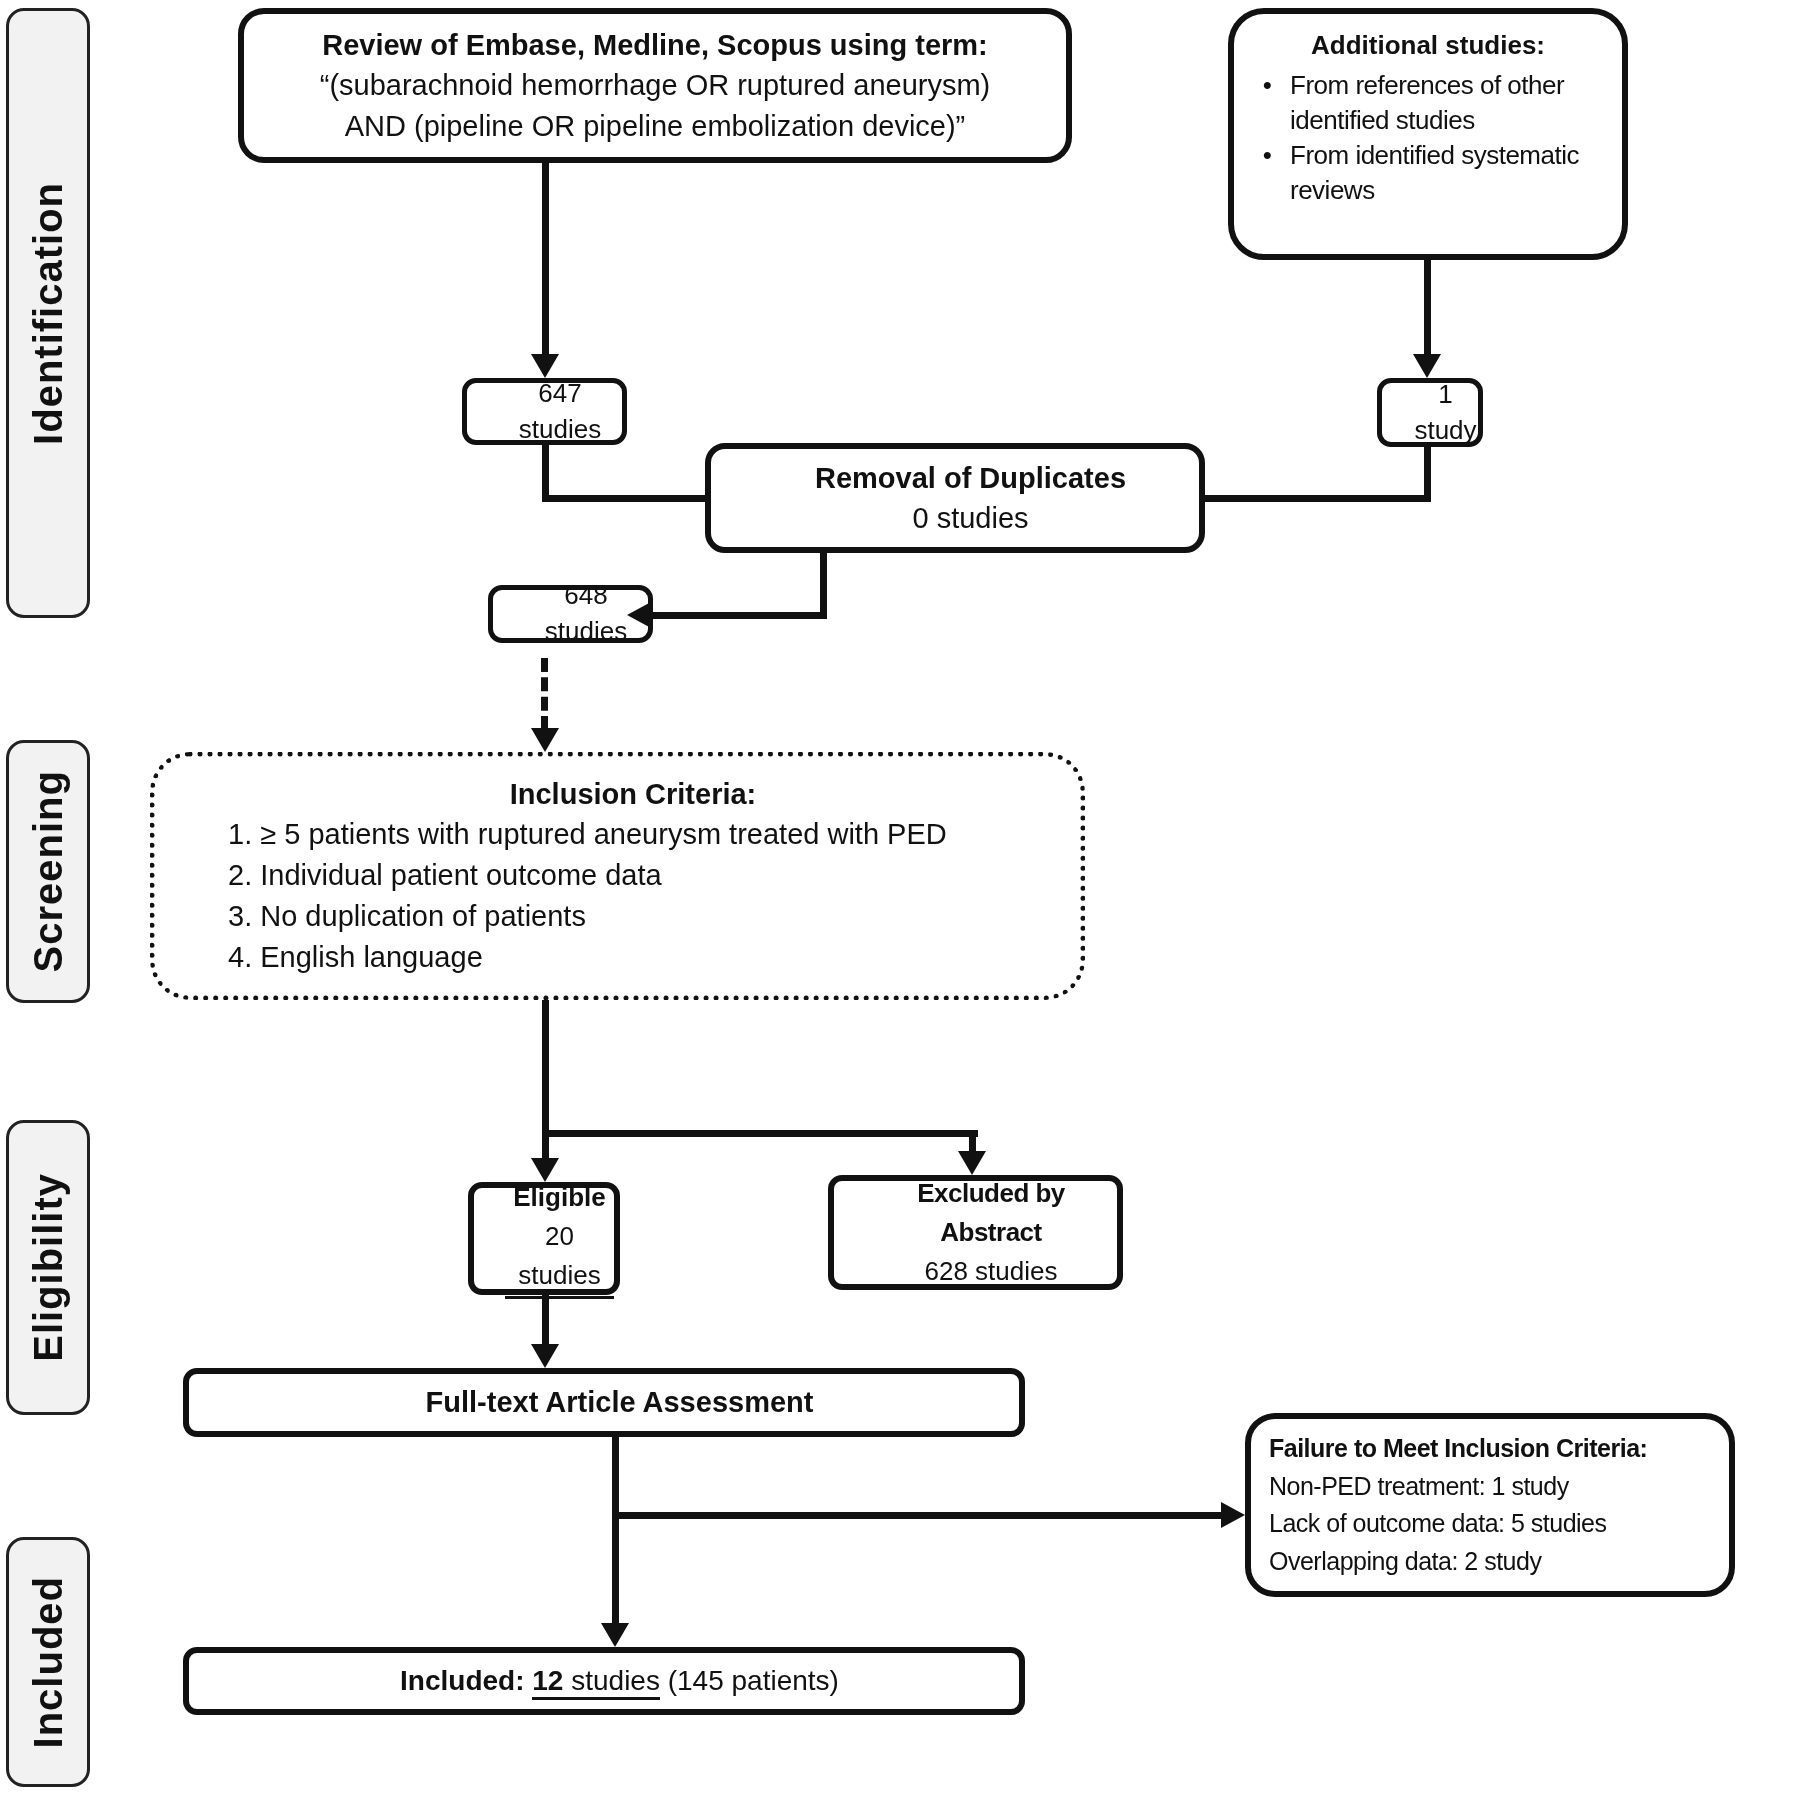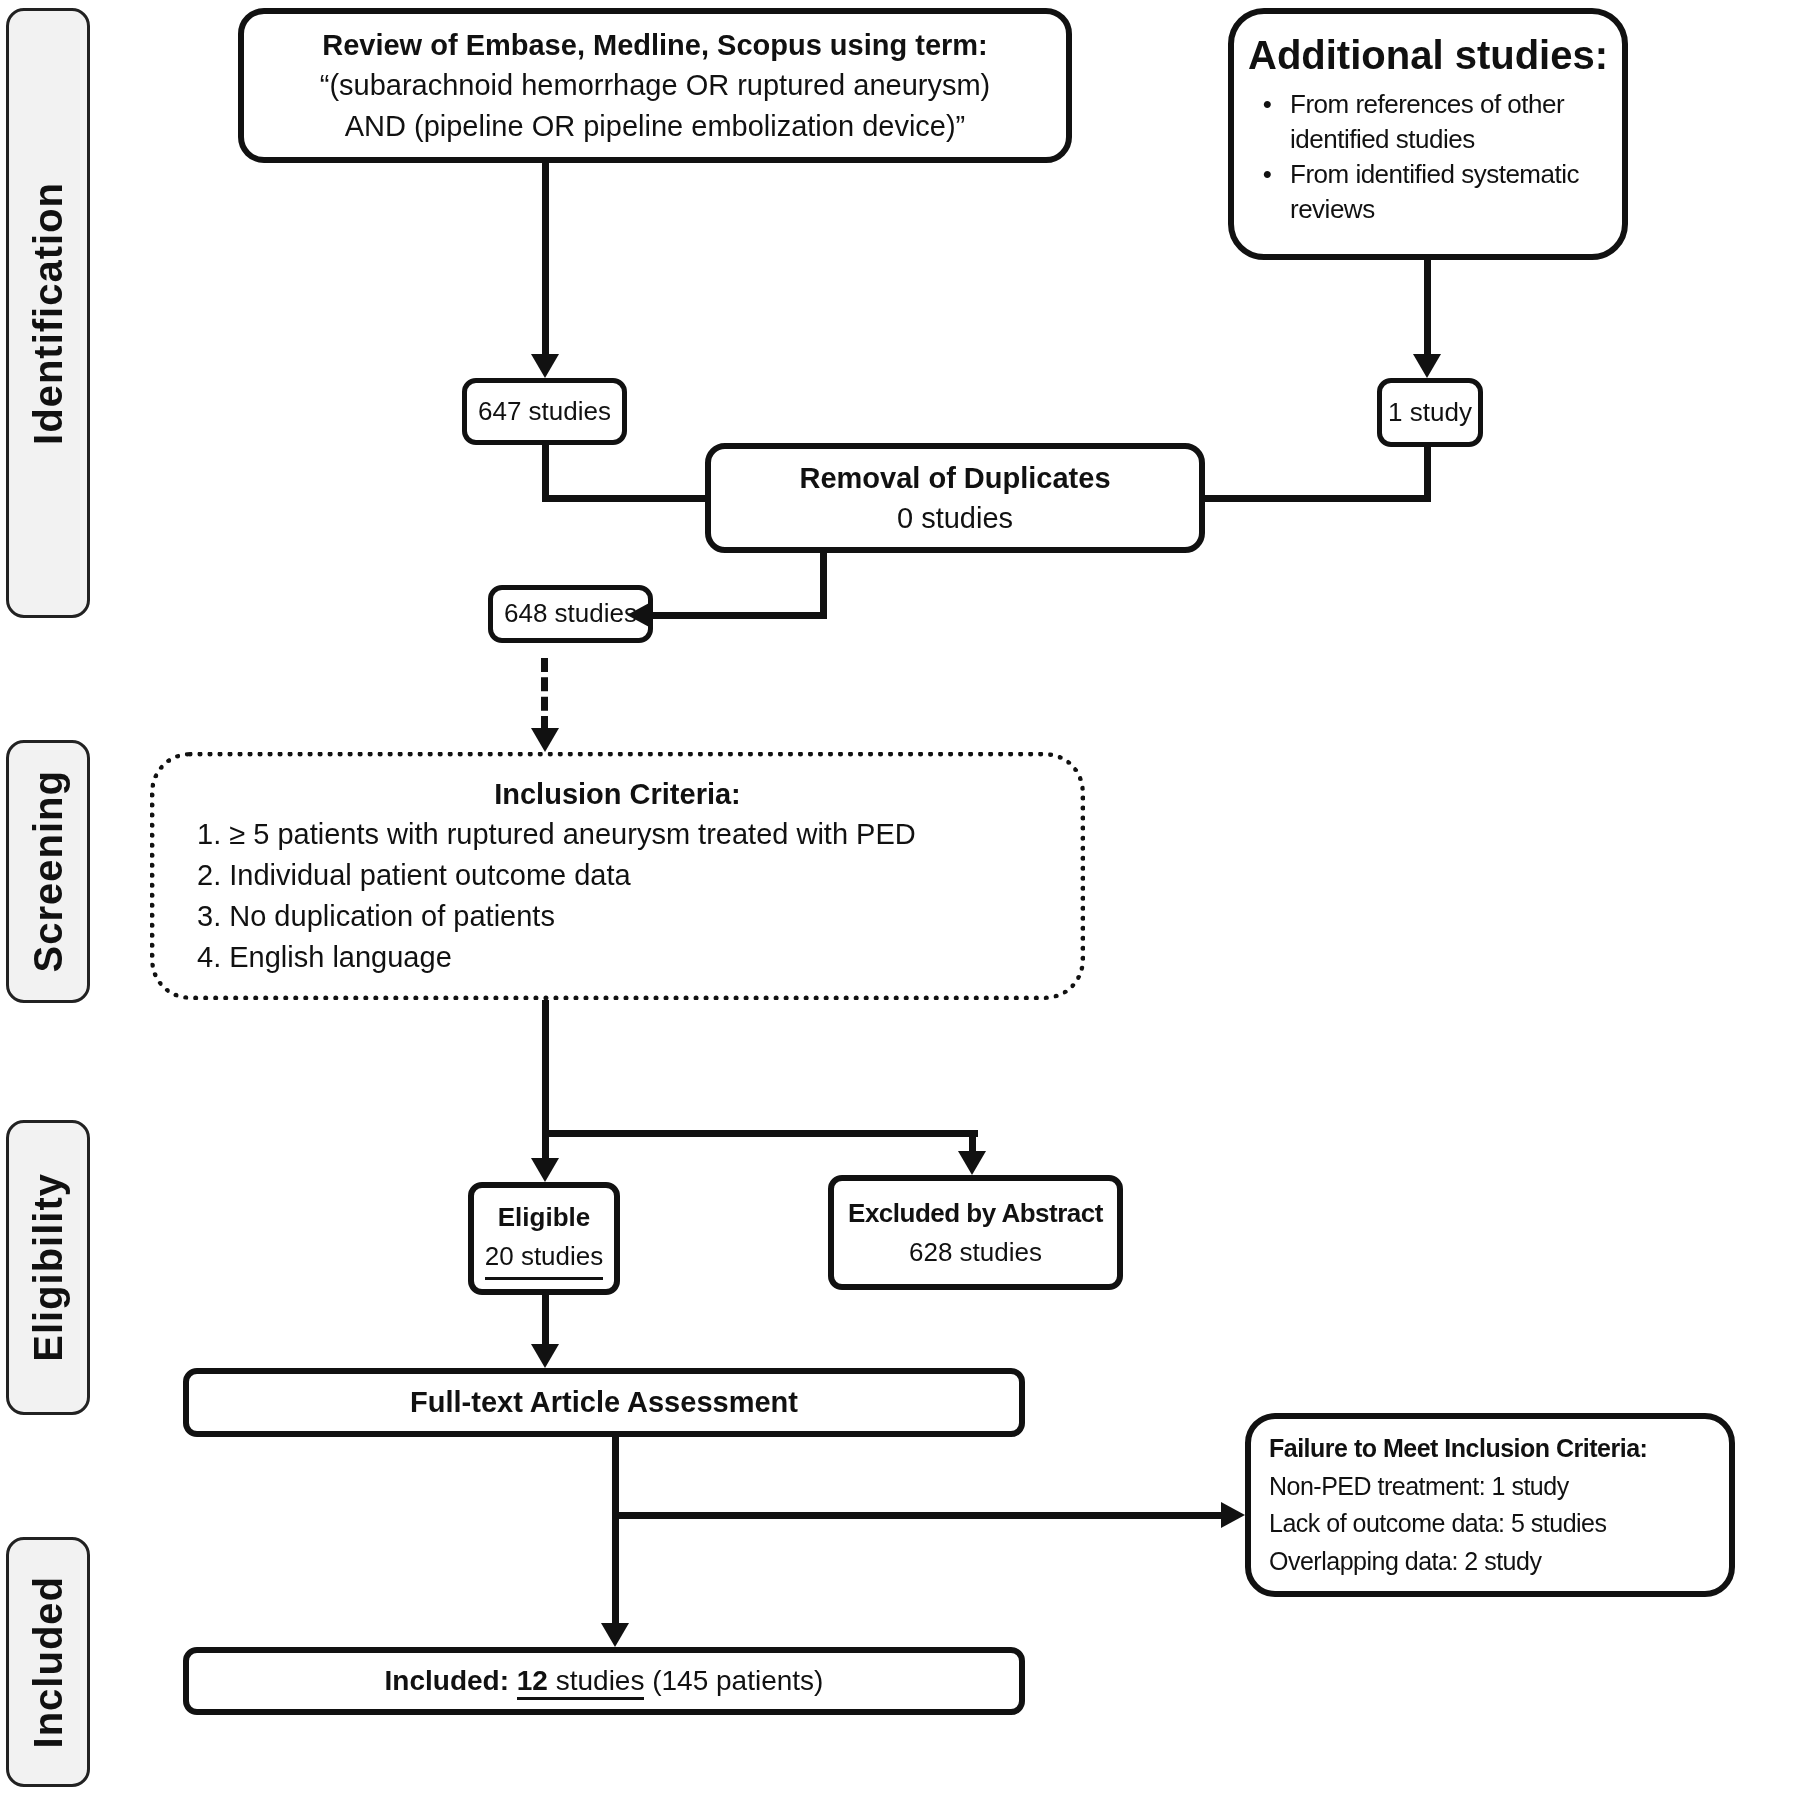--- a/index.html
+++ b/index.html
@@ -4,21 +4,21 @@
 <style>
   html,body{margin:0;padding:0;background:#fff;}
   .canvas{
     position:relative;width:1795px;height:1800px;background:var(--c-bg,#fff);
     font-family:"Liberation Sans",sans-serif;color:var(--c-text,#111);overflow:hidden;
   }
   
   .box{
     position:absolute;background:#fff;border:6px solid var(--c-border,#111);
     box-sizing:border-box;display:flex;flex-direction:column;
-    align-items:center;justify-content:center;text-align:center;line-height:1.38;
+    align-items:center;justify-content:center;text-align:center;line-height:1.38;padding-left:31px;
   }
   .thin{border-width:5px;}
   .b{font-weight:700;}
   .u{border-bottom:3px solid var(--c-text,#111);padding-bottom:1px;}
   .dotted{border:5px dotted var(--c-border,#111);}
   
   .stage{
     position:absolute;background:var(--c-sidebar,#f2f2f2);border:3px solid #222;
     border-radius:18px;box-sizing:border-box;display:flex;align-items:center;justify-content:center;
   }
@@ -70,21 +70,21 @@
     <span>Included</span>
   </div>
 
   <div class="box review" style="left:193px;top:8px;width:834px;height:155px;">
     <div class="b">Review of Embase, Medline, Scopus using term:</div>
     <div>“(subarachnoid hemorrhage OR ruptured aneurysm)</div>
     <div>AND (pipeline OR pipeline embolization device)”</div>
   </div>
 
   <div class="box additional" style="left:1228px;top:8px;width:400px;height:252px;">
-    <div class="b" style="font-size:40px;">Additional studies:</div>
+    <div class="b" style="font-size:26px;">Additional studies:</div>
     <div class="bullets">
       <div class="bullet-row">
         <span class="bullet-dot">•</span>
         <span>
           <span>From references of other</span><br>
           <span>identified studies</span>
         </span>
       </div>
       <div class="bullet-row">
         <span class="bullet-dot">•</span>

